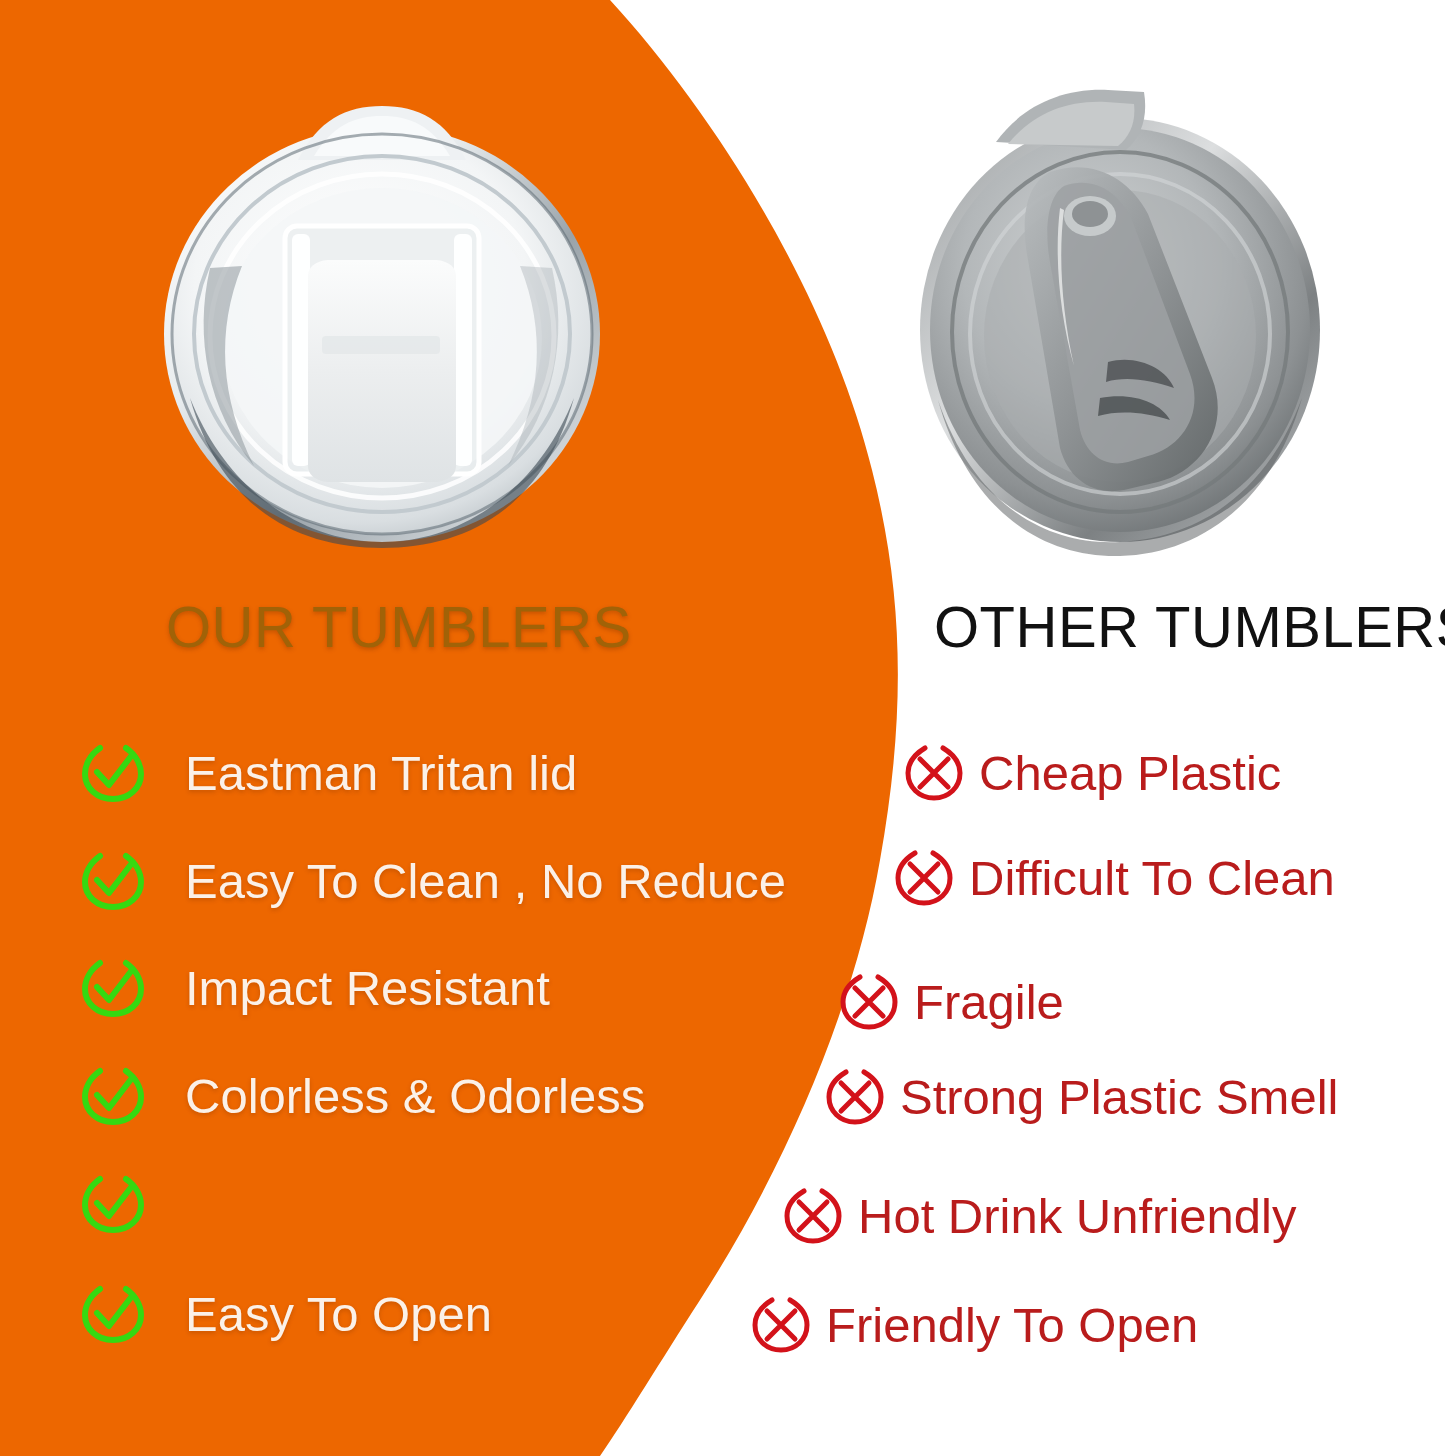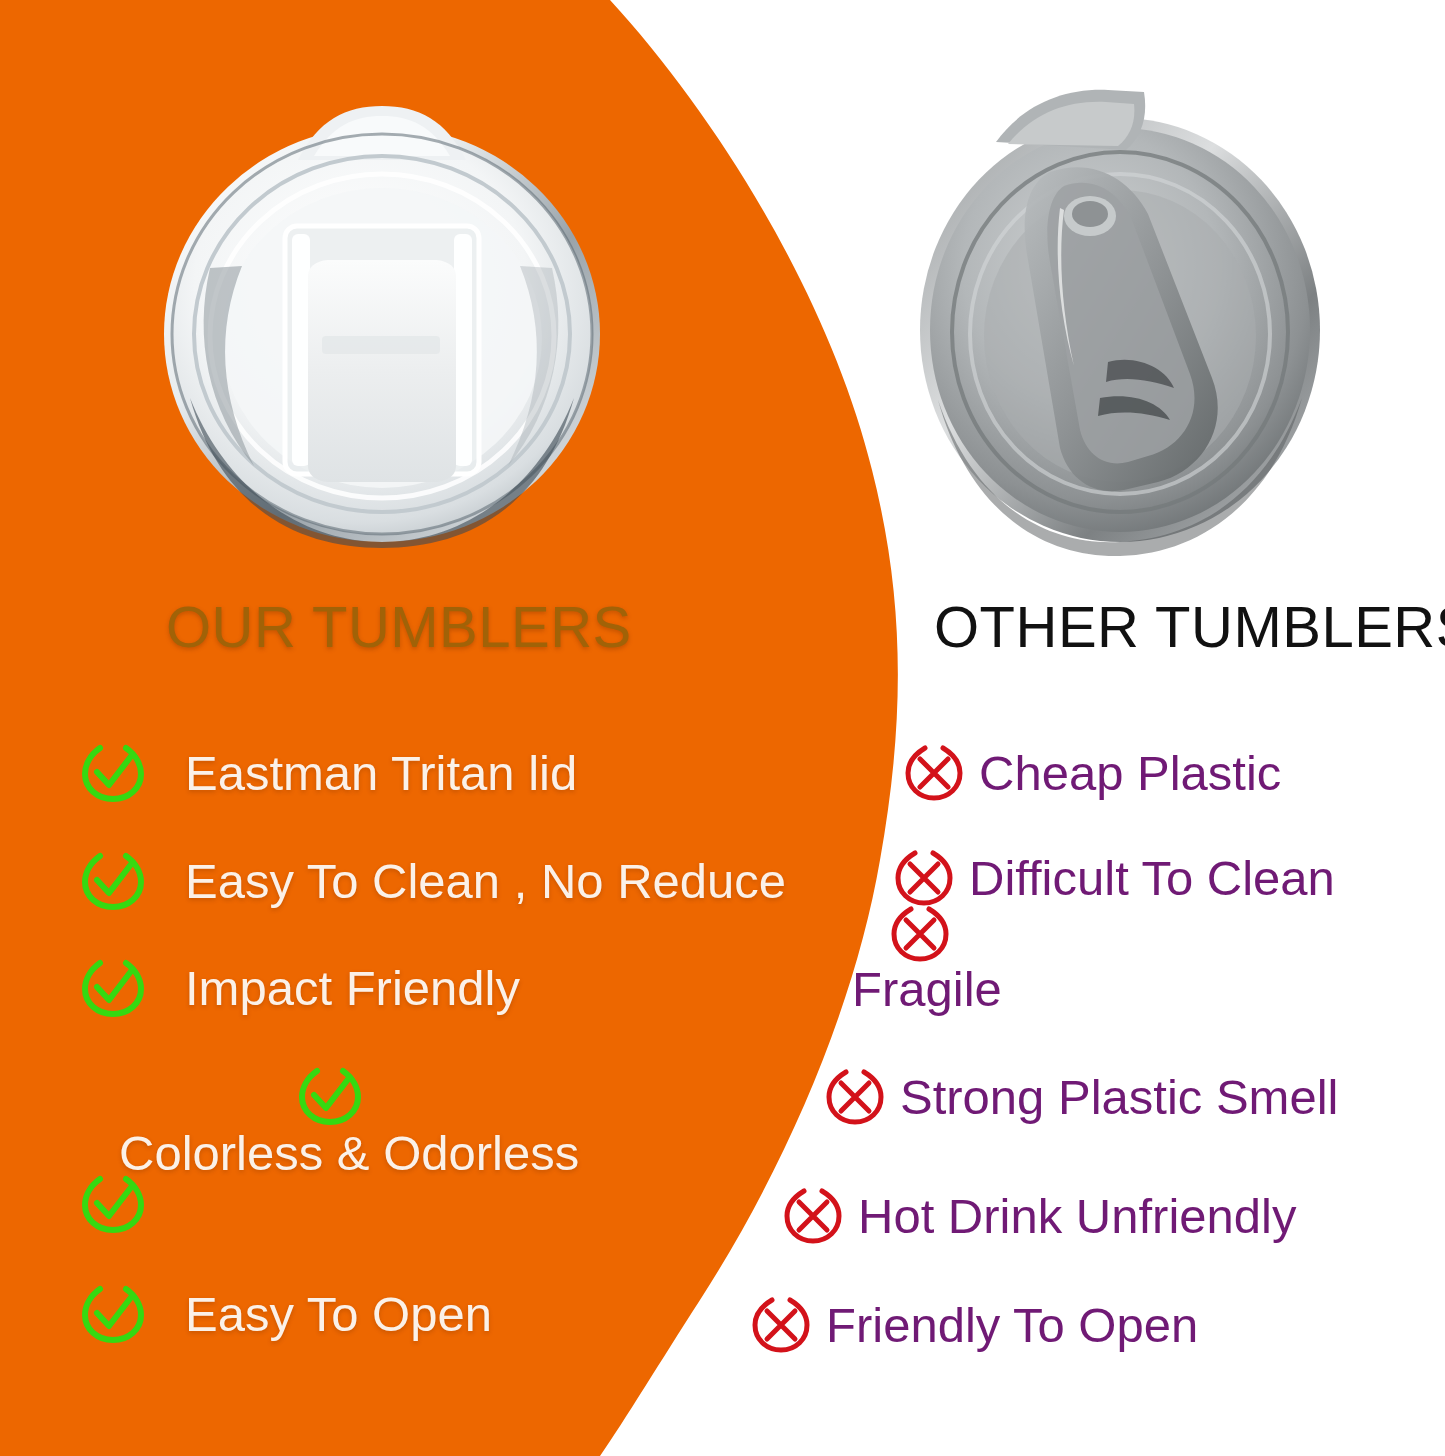--- a/index.html
+++ b/index.html
@@ -68,38 +68,38 @@
     font-size: 49px;
     line-height: 1;
     font-weight: 400;
   }
   .left-list .feature-label {
     color: #fbf1e8;
     margin-left: 39px;
     text-shadow: 0 2px 4px rgba(120,45,0,0.30);
   }
   .right-list .feature-label {
-    color: #701a75;
+    color: #b91c1c;
     margin-left: 14px;
   }
 
   .left-list .feature-row  { left: 80px; }
 
   
   .lrow0 { top: 740px; }
   .lrow1 { top: 848px; }
   .lrow2 { top: 955px; }
-  .lrow3 { top: 1063px; flex-direction: column; }
+  .lrow3 { top: 1063px; }
   .lrow4 { top: 1171px; }
   .lrow5 { top: 1281px; justify-content: flex-end; }
 
   
   .rrow0 { left: 903px; top: 742px; }
   .rrow1 { left: 893px; top: 847px; }
-  .rrow2 { left: 838px; top: 903px; flex-direction: column; }
+  .rrow2 { left: 838px; top: 971px; }
   .rrow3 { left: 824px; top: 1066px; }
   .rrow4 { left: 782px; top: 1185px; }
   .rrow5 { left: 750px; top: 1294px; }
 </style>
 </head>
 <body>
 
 <div id="stage">
 
   <svg class="blob-layer" viewBox="0 0 1445 1456" preserveAspectRatio="none">
@@ -236,21 +236,21 @@
         <path d="M17,32 L29,45 L52,15" fill="none" stroke="#35D911" stroke-width="6" stroke-linecap="round" stroke-linejoin="round"></path>
       </svg>
       <span class="feature-label">Easy To Clean , No Reduce</span>
     </div>
 
     <div class="feature-row lrow2">
       <svg class="feature-icon" width="66" height="66" viewBox="0 0 66 66">
         <path d="M20,8 C10,15 5,25 5,34 C5,48 17,59 33,59 C49,59 61,48 61,34 C61,25 56,15 46,8" fill="none" stroke="#35D911" stroke-width="6" stroke-linecap="round"></path>
         <path d="M17,32 L29,45 L52,15" fill="none" stroke="#35D911" stroke-width="6" stroke-linecap="round" stroke-linejoin="round"></path>
       </svg>
-      <span class="feature-label">Impact Friendly</span>
+      <span class="feature-label">Impact Resistant</span>
     </div>
 
     <div class="feature-row lrow3">
       <svg class="feature-icon" width="66" height="66" viewBox="0 0 66 66">
         <path d="M20,8 C10,15 5,25 5,34 C5,48 17,59 33,59 C49,59 61,48 61,34 C61,25 56,15 46,8" fill="none" stroke="#35D911" stroke-width="6" stroke-linecap="round"></path>
         <path d="M17,32 L29,45 L52,15" fill="none" stroke="#35D911" stroke-width="6" stroke-linecap="round" stroke-linejoin="round"></path>
       </svg>
       <span class="feature-label">Colorless &amp; Odorless</span>
     </div>
 

